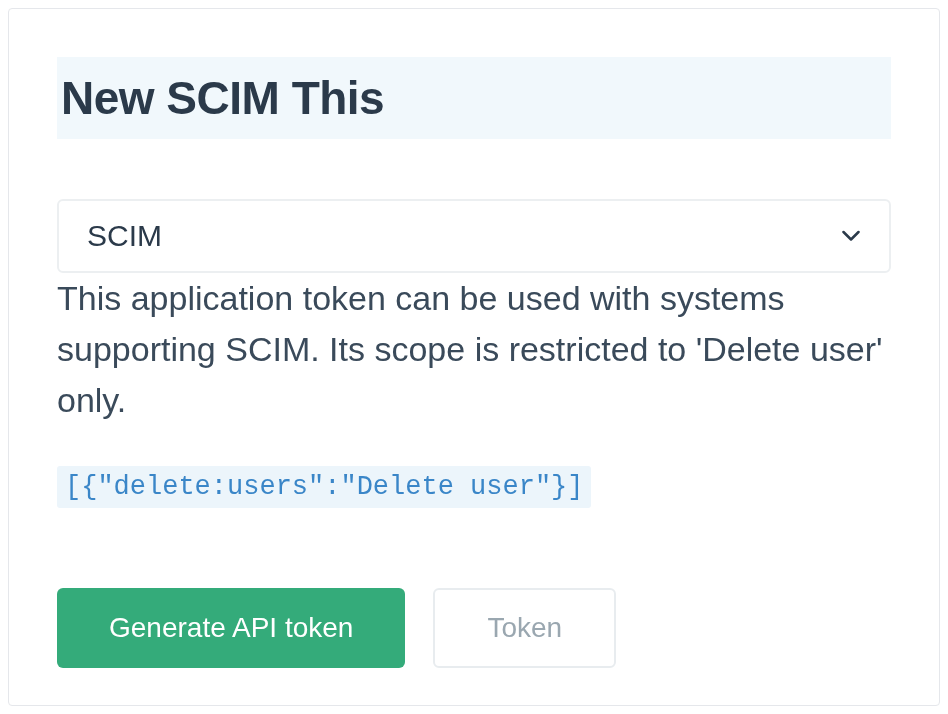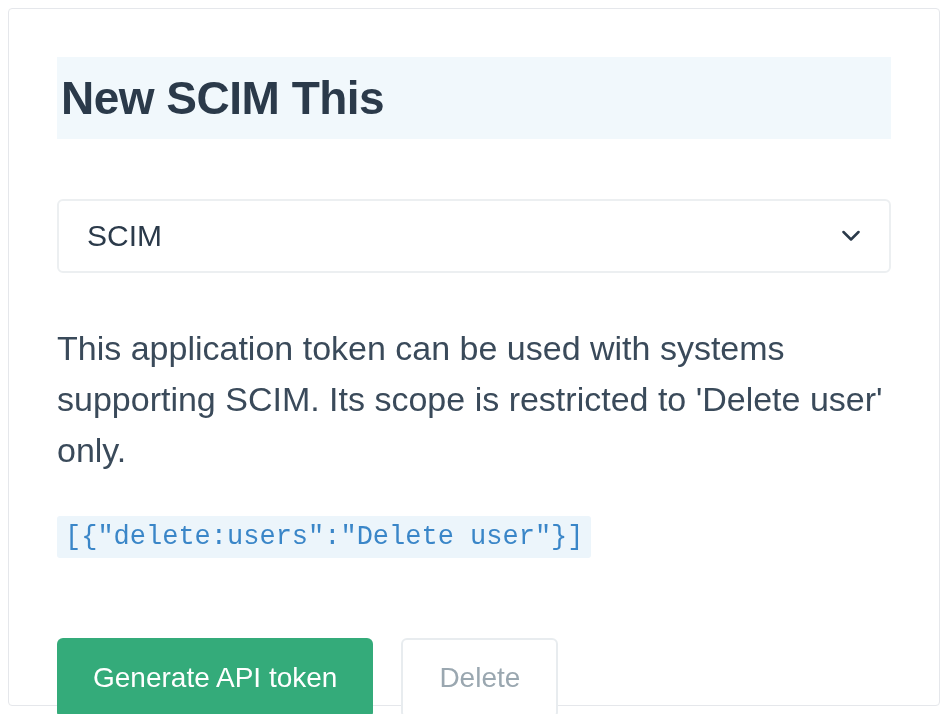--- a/index.html
+++ b/index.html
@@ -28,21 +28,20 @@
       font-size: 46px;
       font-weight: 700;
       color: #2b3a4a;
       letter-spacing: -0.5px;
     }
     .select-wrapper {
       position: relative;
       border: 2px solid #eceff1;
       border-radius: 6px;
       padding: 18px 28px;
-      margin-bottom: 50px;
       cursor: pointer;
       display: flex;
       align-items: center;
       justify-content: space-between;
     }
     .select-value {
       font-size: 30px;
       color: #2b3a4a;
       font-weight: 400;
     }
@@ -74,21 +73,21 @@
       border-radius: 3px;
       margin-bottom: 80px;
     }
     .button-row {
       display: flex;
       gap: 28px;
       align-items: stretch;
     }
     .btn {
       font-size: 28px;
-      padding: 22px 36px;
+      padding: 22px 52px;
       border-radius: 6px;
       cursor: pointer;
       font-weight: 400;
       font-family: inherit;
     }
     .btn-primary {
       background: #34ab7a;
       color: #ffffff;
       border: none;
     }
@@ -117,16 +116,16 @@
   </div>
 
   <p class="description">This application token can be used with systems supporting SCIM. Its scope is restricted to 'Delete user' only.</p>
 
   <div>
     <span class="code-block">[{"delete:users":"Delete user"}]</span>
   </div>
 
   <div class="button-row">
     <button class="btn btn-primary">Generate API token</button>
-    <button class="btn btn-secondary">Delete</button>
+    <button class="btn btn-secondary">Token</button>
   </div>
 
 </div>
 
 </body></html>

